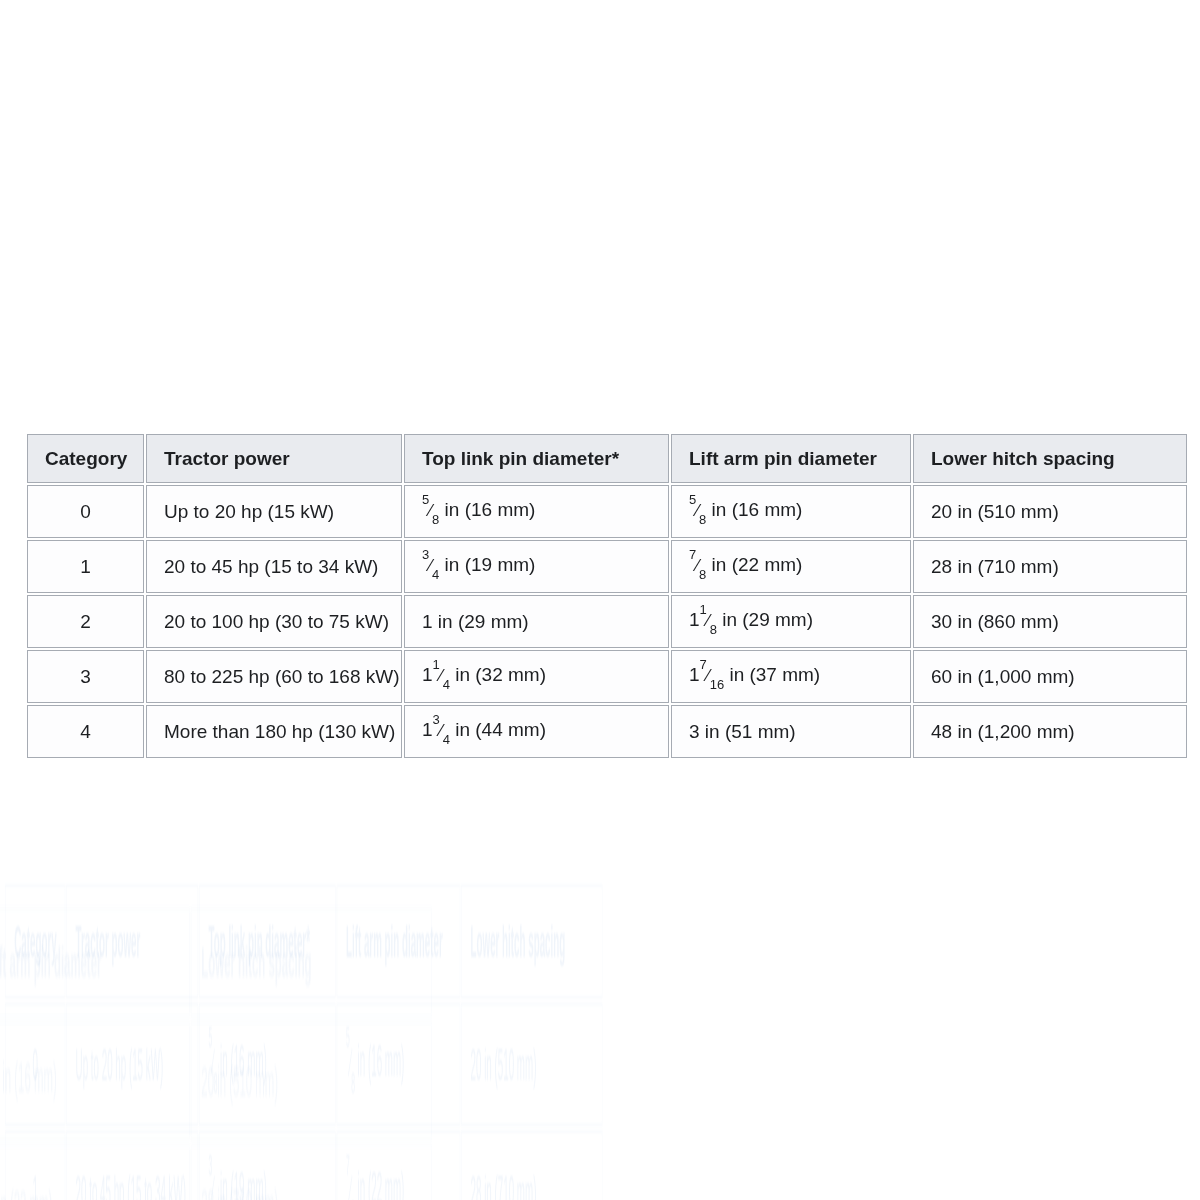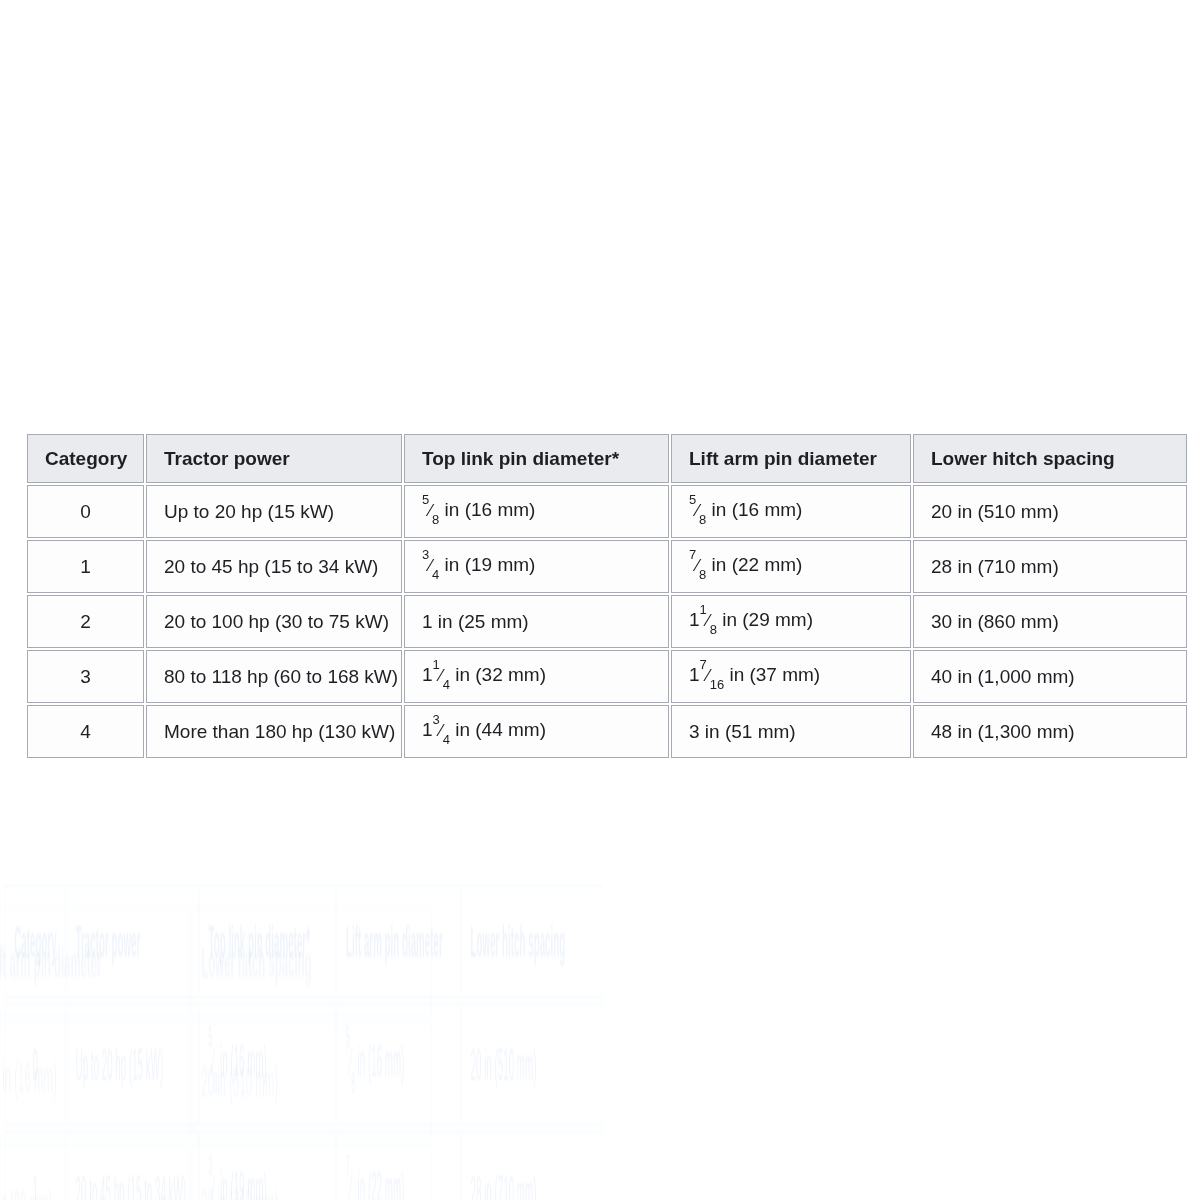--- a/index.html
+++ b/index.html
@@ -76,37 +76,37 @@
       <tr>
         <td class="center">1</td>
         <td>20 to 45 hp (15 to 34 kW)</td>
         <td><sup class="fnum">3</sup><span class="fsl">⁄</span><sub class="fden">4</sub> in (19 mm)</td>
         <td><sup class="fnum">7</sup><span class="fsl">⁄</span><sub class="fden">8</sub> in (22 mm)</td>
         <td>28 in (710 mm)</td>
       </tr>
       <tr>
         <td class="center">2</td>
         <td>20 to 100 hp (30 to 75 kW)</td>
-        <td>1 in (25 mm)</td>
+        <td>1 in (29 mm)</td>
         <td><span class="fwhole">1</span><sup class="fnum">1</sup><span class="fsl">⁄</span><sub class="fden">8</sub> in (29 mm)</td>
         <td>30 in (860 mm)</td>
       </tr>
       <tr>
         <td class="center">3</td>
-        <td>80 to 118 hp (60 to 168 kW)</td>
+        <td>80 to 225 hp (60 to 168 kW)</td>
         <td><span class="fwhole">1</span><sup class="fnum">1</sup><span class="fsl">⁄</span><sub class="fden">4</sub> in (32 mm)</td>
         <td><span class="fwhole">1</span><sup class="fnum">7</sup><span class="fsl">⁄</span><sub class="fden">16</sub> in (37 mm)</td>
-        <td>40 in (1,000 mm)</td>
+        <td>60 in (1,000 mm)</td>
       </tr>
       <tr>
         <td class="center">4</td>
         <td>More than 180 hp (130 kW)</td>
         <td><span class="fwhole">1</span><sup class="fnum">3</sup><span class="fsl">⁄</span><sub class="fden">4</sub> in (44 mm)</td>
         <td>3 in (51 mm)</td>
-        <td>48 in (1,300 mm)</td>
+        <td>48 in (1,200 mm)</td>
       </tr>
     </tbody>
 </table>
 
 <div class="ghost ghost-a">
     <table class="spec-table">
   <colgroup>
     <col style="width:117px">
     <col style="width:256px">
     <col style="width:265px">

